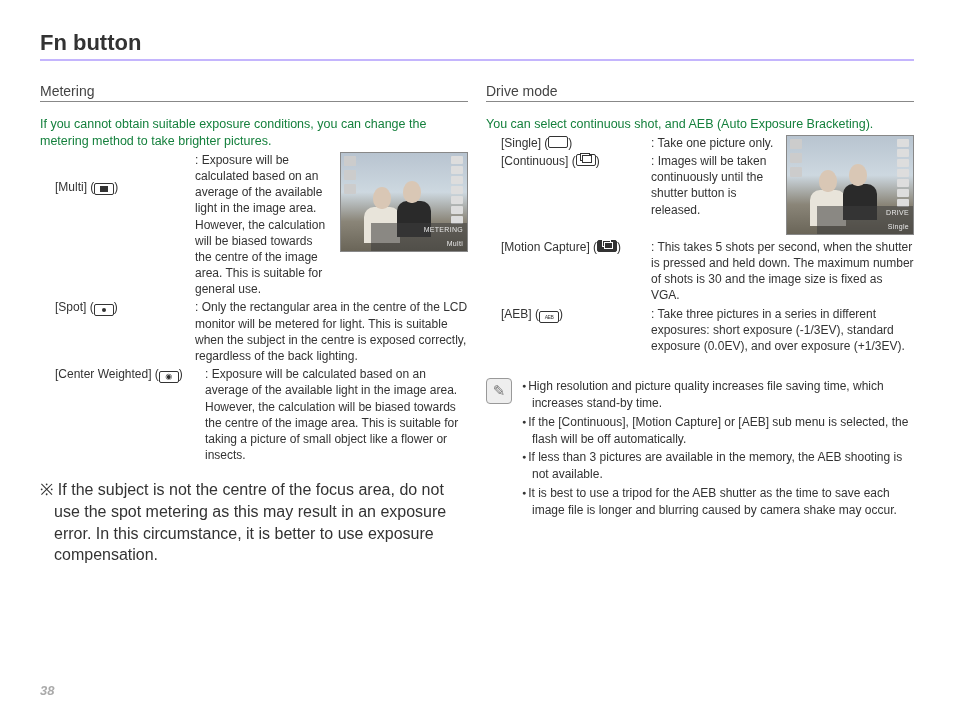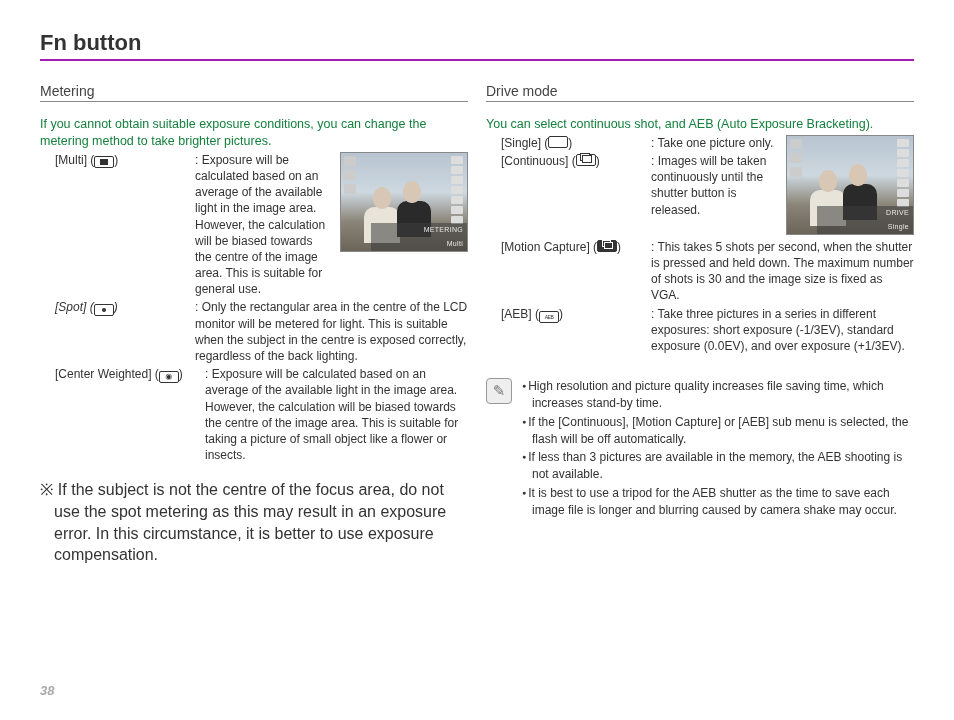--- a/index.html
+++ b/index.html
@@ -9,21 +9,21 @@
       font-family: Arial, Helvetica, sans-serif;
       background: #fff;
       color: #333;
       padding: 30px 40px;
       font-size: 12px;
     }
     .page-title {
       font-size: 22px;
       font-weight: bold;
       color: #333;
-      border-bottom: 2px solid #a21caf;
+      border-bottom: 2px solid #c4b5fd;
       padding-bottom: 3px;
       margin-bottom: 22px;
     }
     .columns {
       display: flex;
       gap: 18px;
     }
     .col {
       flex: 1;
     }
@@ -43,22 +43,22 @@
     .entry {
       display: flex;
       margin-bottom: 2px;
       line-height: 1.35;
       font-size: 12px;
       padding-left: 15px;
     }
     .entry-label {
       flex-shrink: 0;
     }
-    .entry-label.w1 { width: 140px; }
-    .entry-label.w2 { width: 140px; font-style: italic; }
+    .entry-label.w1 { width: 140px; margin-top: 27px; }
+    .entry-label.w2 { width: 140px; }
     .entry-label.w3 { width: 150px; }  
     .entry-label.w4 { width: 150px; }  
     .entry-desc {
       flex: 1;
       color: #333;
     }
     .micon {
       display: inline-flex;
       align-items: center;
       justify-content: center;

